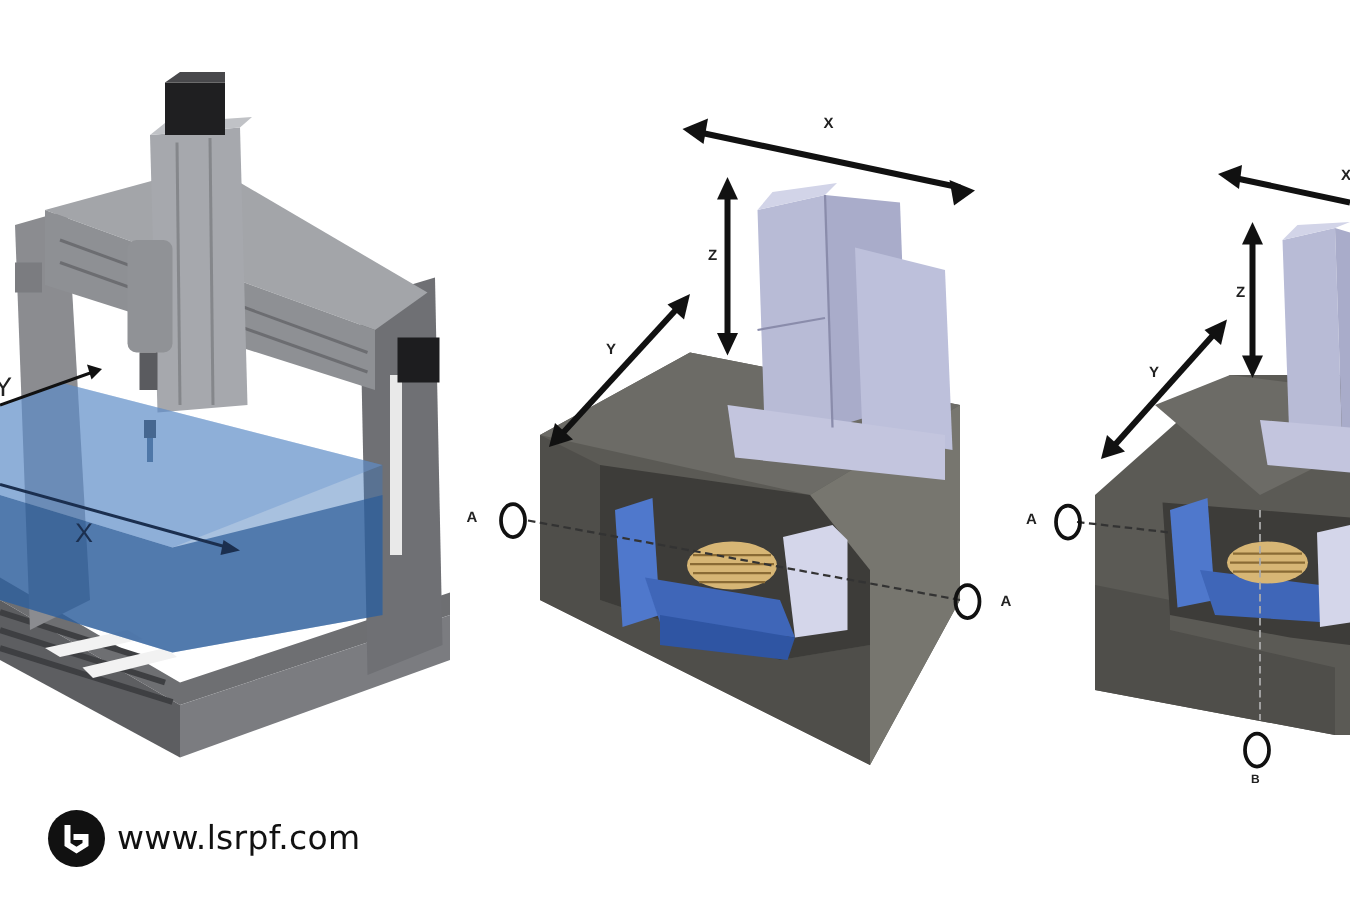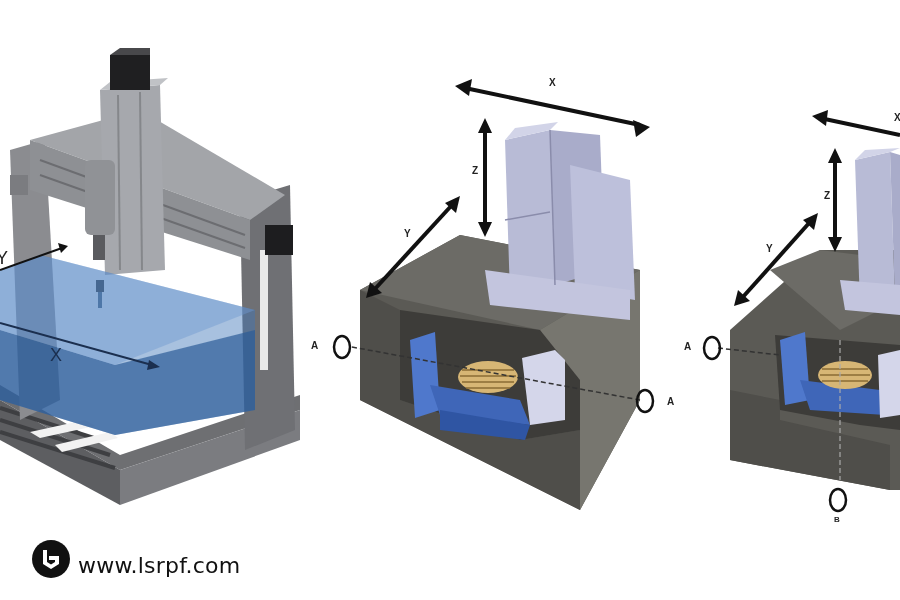--- a/index.html
+++ b/index.html
@@ -1,21 +1,21 @@
 <!DOCTYPE html>
 <html><head>
 <meta charset="utf-8">
 <style>
   html, body { margin:0; padding:0; }
   body { width:900px; height:600px; background:#ffffff; position:relative; overflow:hidden; font-family:"Liberation Sans", sans-serif; }
   .panel { position:absolute; top:0; }
   .lbl { position:absolute; font-family:"Liberation Sans", sans-serif; color:#222; }
   .axis-lbl { font-size:10px; font-weight:bold; }
   .big-lbl { font-size:18px; color:#1b2f4f; }
-  .watermark { position:absolute; left:32px; top:540px; display:flex; align-items:flex-end; gap:8px; }
+  .watermark { position:absolute; left:32px; top:540px; display:flex; align-items:center; gap:8px; }
   .wm-logo { width:38px; height:38px; border-radius:50%; background:#111; display:flex; align-items:center; justify-content:center; }
   .wm-text { font-family:"DejaVu Sans", sans-serif; font-size:22px; color:#111; letter-spacing:0.2px; }
   svg { position:absolute; left:0; top:0; }
 </style>
 </head>
 <body>
 
 <div class="panel" style="left:0;width:320px;height:520px;">
   <svg width="320" height="520" viewBox="0 0 320 520">
 

